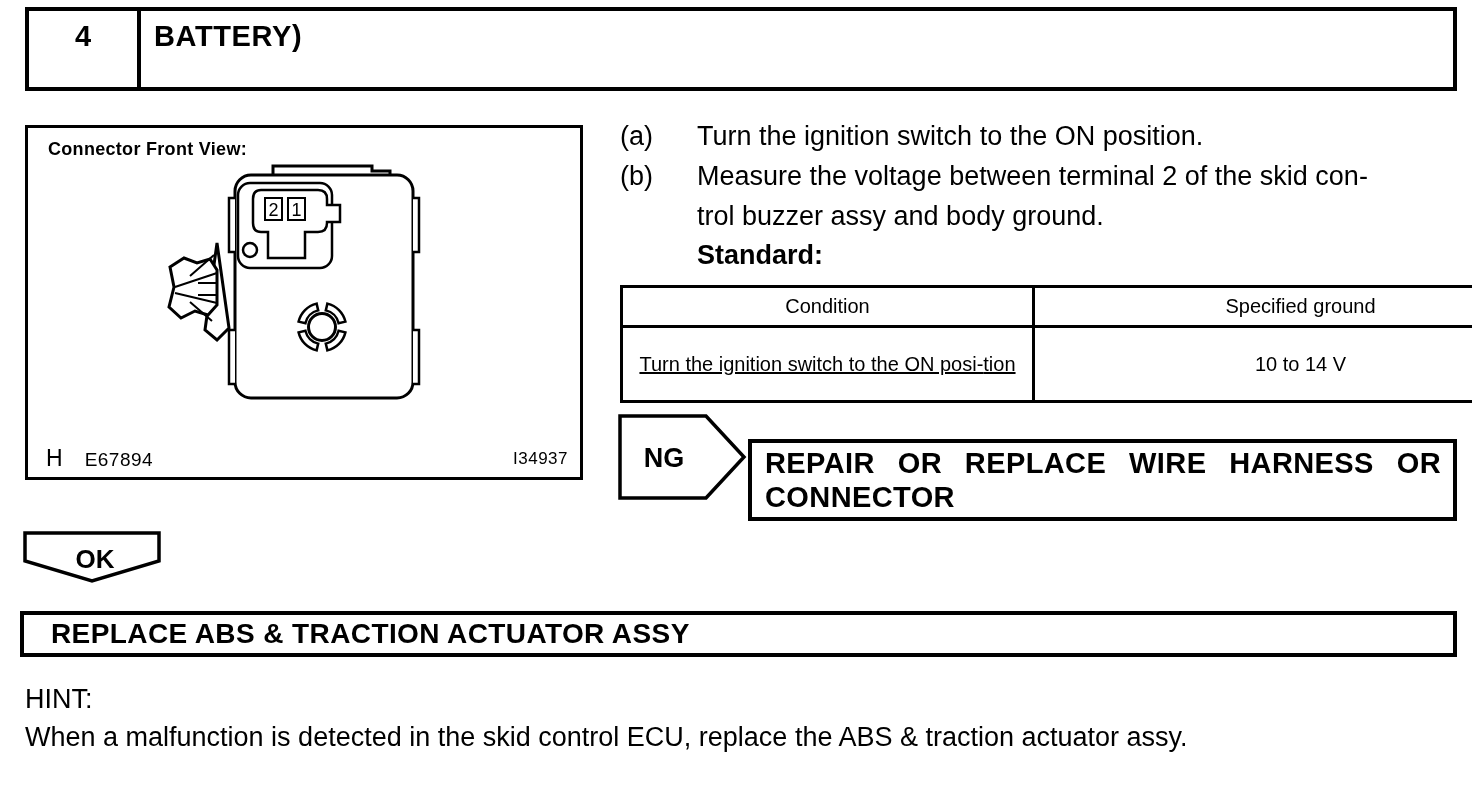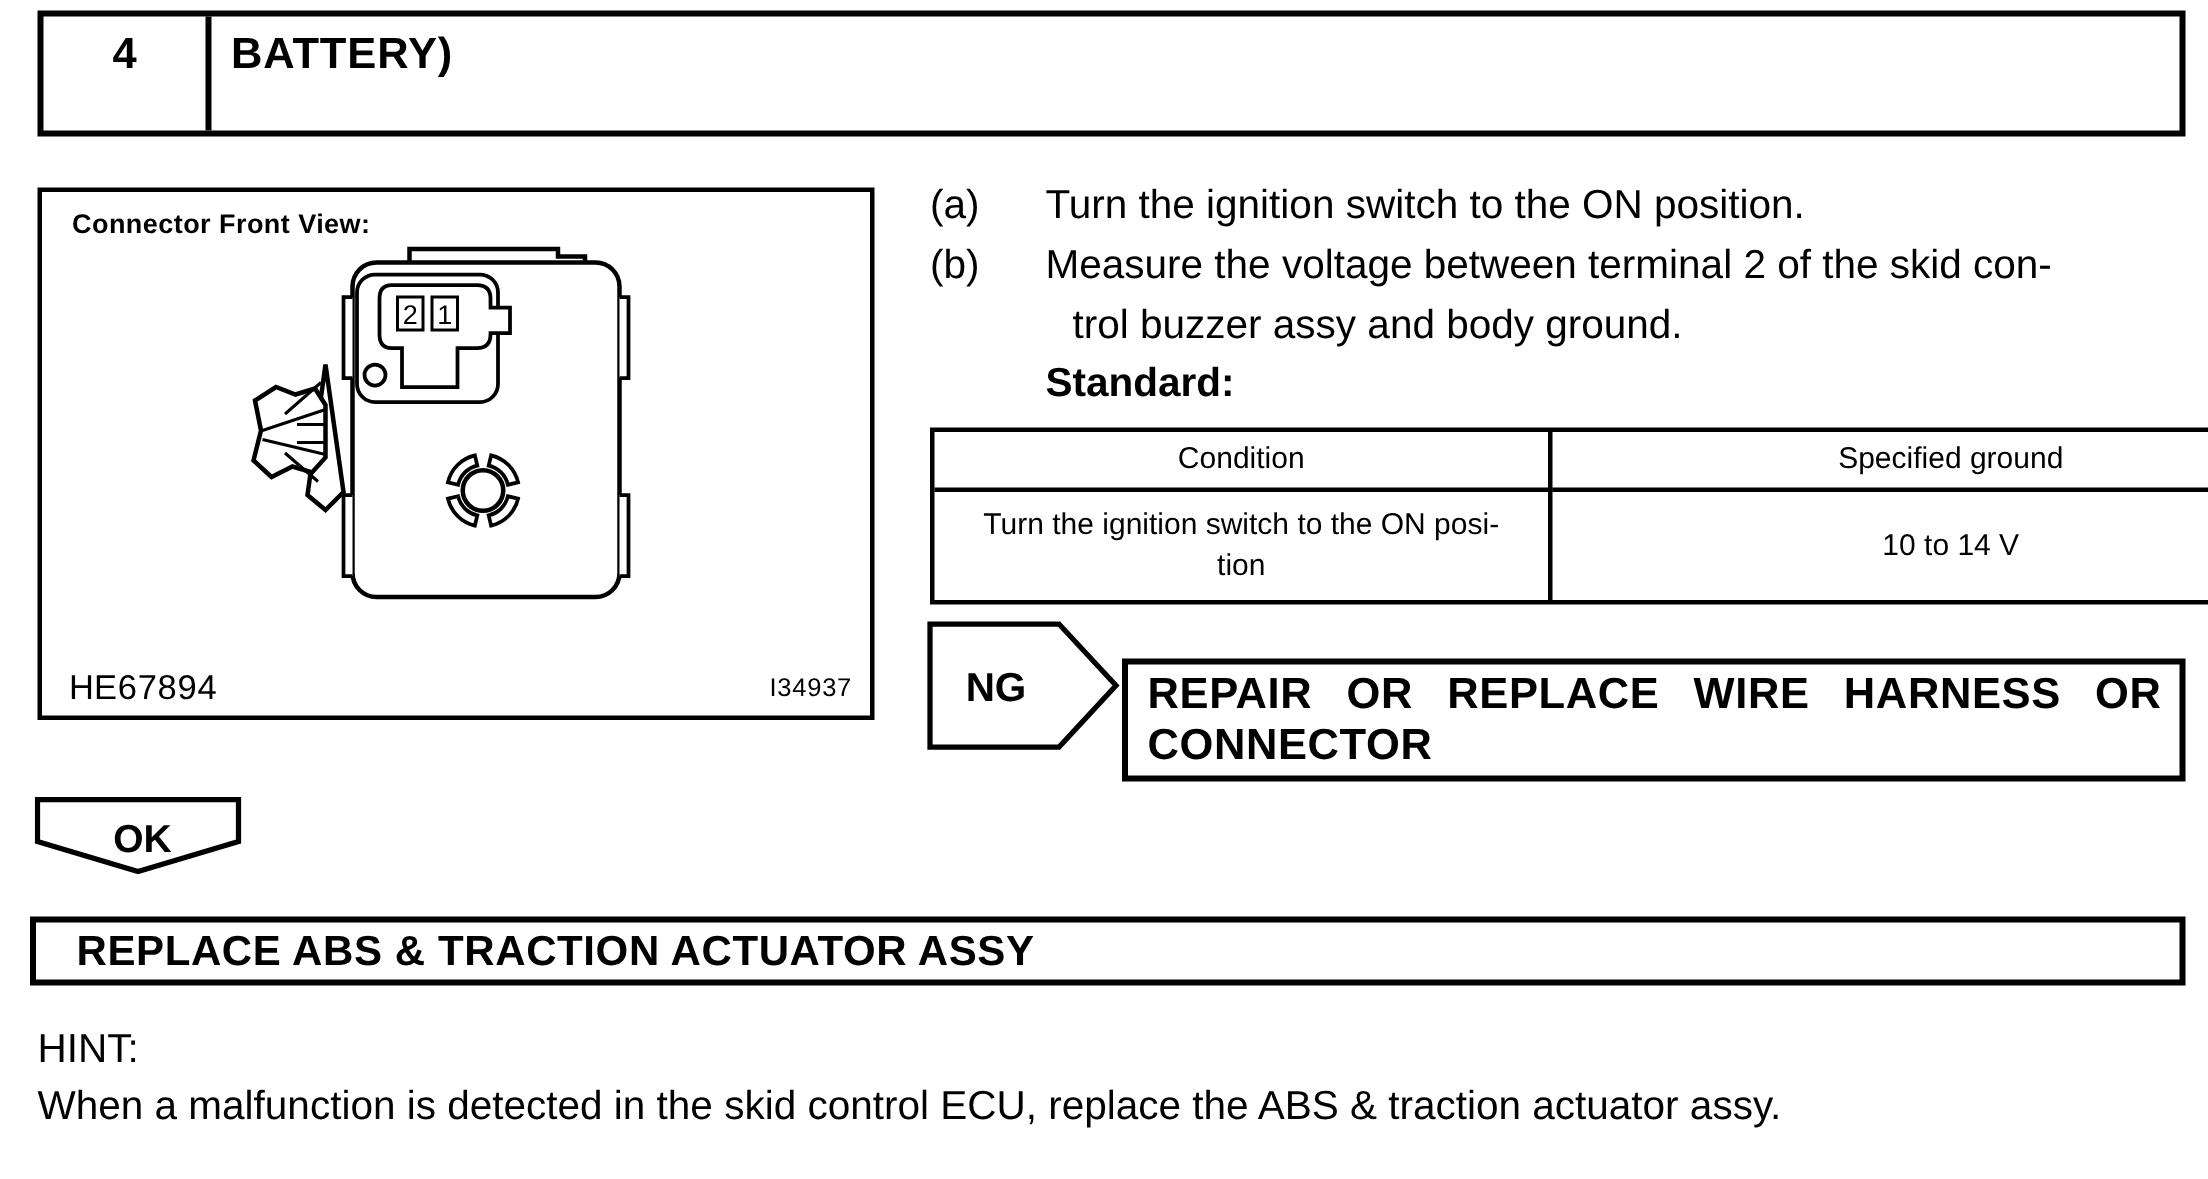--- a/index.html
+++ b/index.html
@@ -10,32 +10,32 @@
   .abs{position:absolute;}
   
   .step-header{left:25px;top:7px;width:1432px;height:84px;border:4px solid #000;box-sizing:border-box;display:flex;}
   .step-num{width:112px;border-right:4px solid #000;box-sizing:border-box;font-weight:bold;font-size:29px;text-align:center;padding-top:9px;}
   .step-title{flex:1;font-weight:bold;font-size:29px;line-height:34px;padding:8px 0 0 13px;letter-spacing:0.6px;white-space:nowrap;}
   
   .figure-box{left:25px;top:125px;width:558px;height:355px;border:3px solid #000;box-sizing:border-box;}
   .figure-caption{left:20px;top:11px;font-weight:bold;font-size:18px;letter-spacing:0.3px;}
   .codes-left{left:18px;bottom:5px;white-space:nowrap;}
   .code-prefix{font-size:23px;}
-  .code-small{font-size:23px;margin-left:0;letter-spacing:0.5px;}
+  .code-small{font-size:19px;margin-left:22px;letter-spacing:0.5px;}
   .code-right{right:12px;bottom:8px;font-size:17px;letter-spacing:0.5px;}
   .connector-svg{left:122px;top:27px;}
   
   .t27{font-size:27px;white-space:nowrap;}
   .bold{font-weight:bold;}
   
   .spec-table{left:620px;top:285px;width:949px;height:118px;border:3px solid #000;box-sizing:border-box;display:grid;grid-template-columns:412px 1fr;grid-template-rows:40px 1fr;}
   .cell{display:flex;align-items:center;justify-content:center;font-size:20px;box-sizing:border-box;}
   .cell.col1{border-right:3px solid #000;}
   .cell.hrow{border-bottom:3px solid #000;}
-  .cond{flex-direction:column;line-height:27px;text-align:center;}
+  .cond{flex-direction:row;line-height:27px;text-align:center;text-decoration:underline;}
   
   .ng-action{left:748px;top:416px;width:709px;height:82px;border:4px solid #000;box-sizing:border-box;font-weight:bold;font-size:29px;line-height:34px;padding:3px 12px 0 13px;text-align:justify;letter-spacing:0.4px;margin-top:23px;}
   
   .result-box{left:20px;top:611px;width:1437px;height:46px;border:4px solid #000;box-sizing:border-box;font-weight:bold;font-size:28px;line-height:37px;padding-left:27px;letter-spacing:0.4px;white-space:nowrap;}
   svg text{font-family:"Liberation Sans", sans-serif;}
 </style>
 </head>
 <body>
 
 <div class="page">
@@ -88,21 +88,21 @@
       <span class="code-prefix">H</span><span class="code-small">E67894</span>
     </div>
     <div class="abs code-right">I34937</div>
   </div>
 
   <div class="abs t27" style="left:620px;top:121px;">(a)</div>
   <div class="abs t27" style="left:697px;top:121px;">Turn the ignition switch to the ON position.</div>
 
   <div class="abs t27" style="left:620px;top:161px;">(b)</div>
   <div class="abs t27" style="left:697px;top:161px;">Measure the voltage between terminal 2 of the skid con-</div>
-  <div class="abs t27" style="left:697px;top:201px;margin-left:18px;">trol buzzer assy and body ground.</div>
+  <div class="abs t27" style="left:697px;top:201px;">trol buzzer assy and body ground.</div>
 
   <div class="abs t27 bold" style="left:697px;top:240px;">Standard:</div>
 
   <div class="abs spec-table">
     <div class="cell col1 hrow">Condition</div>
     <div class="cell hrow">Specified ground</div>
     <div class="cell col1 cond">
       <div>Turn the ignition switch to the ON posi-</div>
       <div>tion</div>
     </div>

